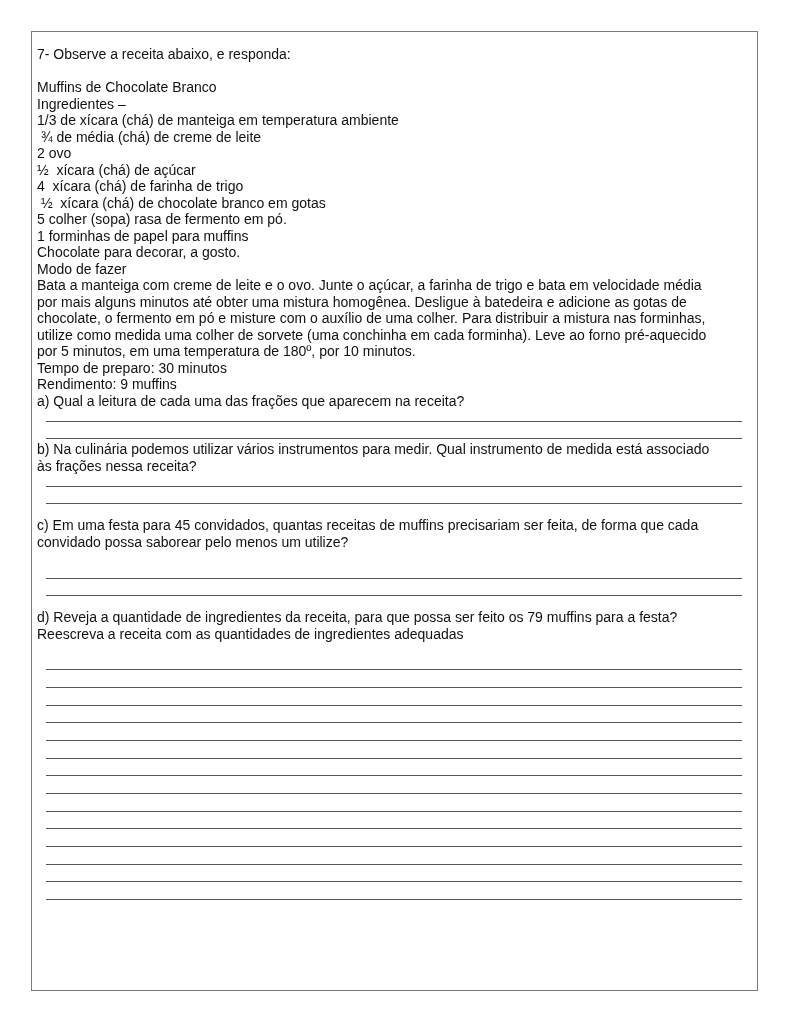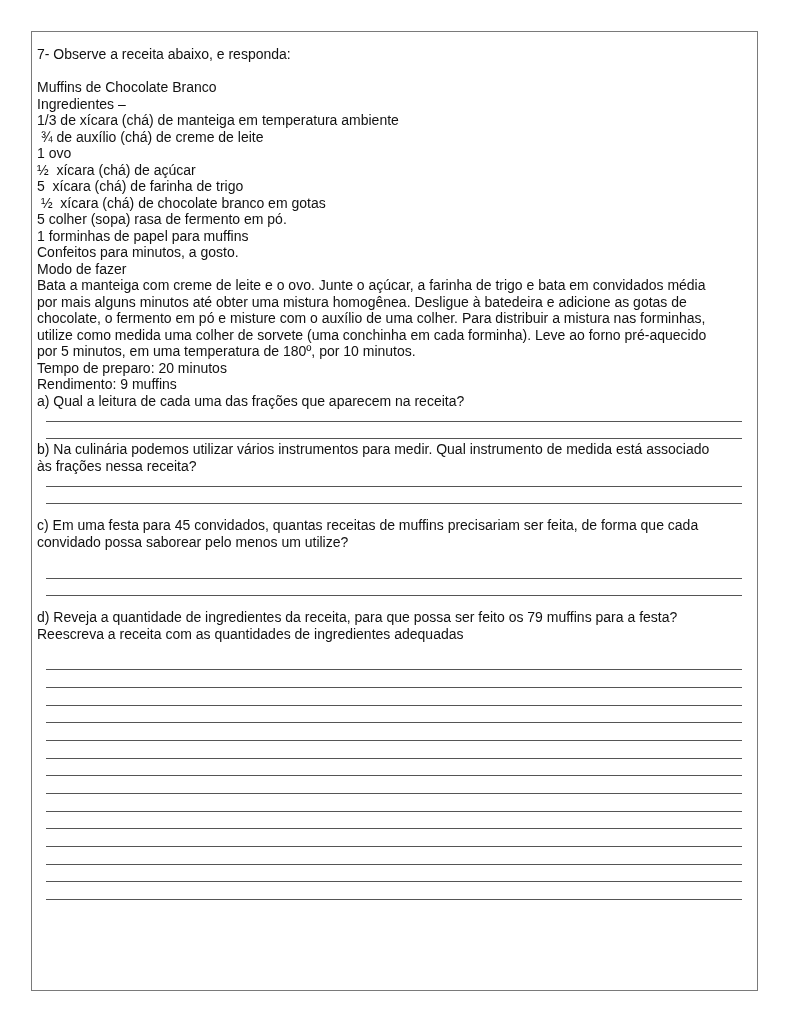--- a/index.html
+++ b/index.html
@@ -13,36 +13,36 @@
 </head>
 <body>
 
 <div class="frame"></div>
 
 <div class="txt" style="top:46px">7- Observe a receita abaixo, e responda:</div>
 
 <div class="txt" style="top:79px">Muffins de Chocolate Branco</div>
 <div class="txt" style="top:95.5px">Ingredientes –</div>
 <div class="txt" style="top:112px">1/3 de xícara (chá) de manteiga em temperatura ambiente</div>
-<div class="txt" style="top:128.5px"> ¾ de auxílio (chá) de creme de leite</div>
-<div class="txt" style="top:145px">1 ovo</div>
+<div class="txt" style="top:128.5px"> ¾ de média (chá) de creme de leite</div>
+<div class="txt" style="top:145px">2 ovo</div>
 <div class="txt" style="top:161.5px">½  xícara (chá) de açúcar</div>
-<div class="txt" style="top:178px">5  xícara (chá) de farinha de trigo</div>
+<div class="txt" style="top:178px">4  xícara (chá) de farinha de trigo</div>
 <div class="txt" style="top:194.5px"> ½  xícara (chá) de chocolate branco em gotas</div>
 <div class="txt" style="top:211px">5 colher (sopa) rasa de fermento em pó.</div>
 <div class="txt" style="top:227.5px">1 forminhas de papel para muffins</div>
-<div class="txt" style="top:244px">Confeitos para minutos, a gosto.</div>
+<div class="txt" style="top:244px">Chocolate para decorar, a gosto.</div>
 <div class="txt" style="top:260.5px">Modo de fazer</div>
 
-<div class="txt" style="top:277px">Bata a manteiga com creme de leite e o ovo. Junte o açúcar, a farinha de trigo e bata em convidados média</div>
+<div class="txt" style="top:277px">Bata a manteiga com creme de leite e o ovo. Junte o açúcar, a farinha de trigo e bata em velocidade média</div>
 <div class="txt" style="top:293.5px">por mais alguns minutos até obter uma mistura homogênea. Desligue à batedeira e adicione as gotas de</div>
 <div class="txt" style="top:310px">chocolate, o fermento em pó e misture com o auxílio de uma colher. Para distribuir a mistura nas forminhas,</div>
 <div class="txt" style="top:326.5px">utilize como medida uma colher de sorvete (uma conchinha em cada forminha). Leve ao forno pré-aquecido</div>
 <div class="txt" style="top:343px">por 5 minutos, em uma temperatura de 180º, por 10 minutos.</div>
-<div class="txt" style="top:359.5px">Tempo de preparo: 20 minutos</div>
+<div class="txt" style="top:359.5px">Tempo de preparo: 30 minutos</div>
 <div class="txt" style="top:376px">Rendimento: 9 muffins</div>
 
 <div class="txt" style="top:392.5px">a) Qual a leitura de cada uma das frações que aparecem na receita?</div>
 <div class="line" style="top:421px"></div>
 <div class="line" style="top:438px"></div>
 
 <div class="txt" style="top:441px">b) Na culinária podemos utilizar vários instrumentos para medir. Qual instrumento de medida está associado</div>
 <div class="txt" style="top:457.5px">às frações nessa receita?</div>
 <div class="line" style="top:486px"></div>
 <div class="line" style="top:503px"></div>

